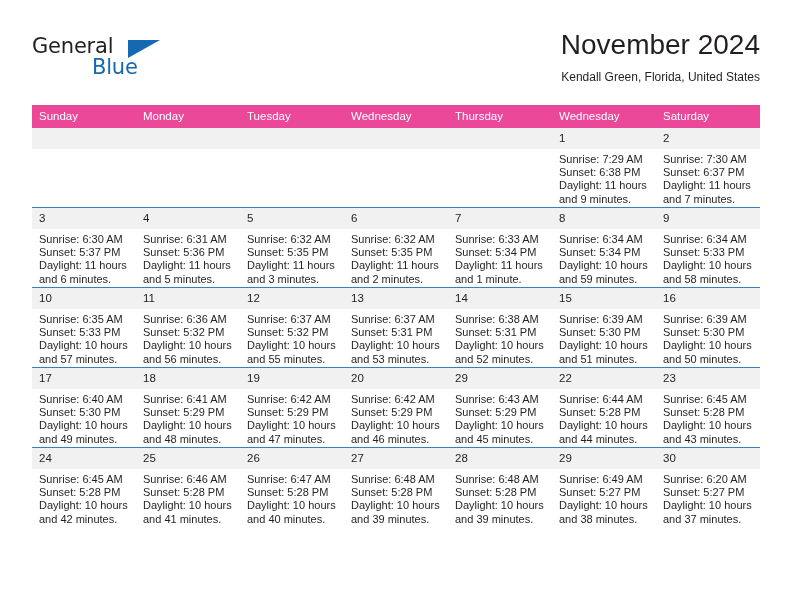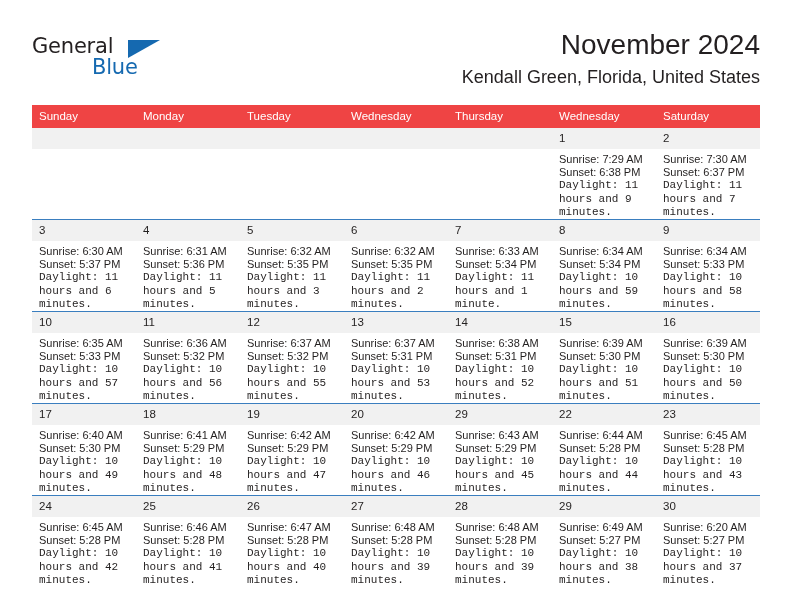--- a/index.html
+++ b/index.html
@@ -73,37 +73,37 @@
   .cal-title {
     font-size: 28px;
     font-weight: normal;
     color: #231f20;
     line-height: 34px;
     letter-spacing: 0px;
     white-space: nowrap;
   }
   .cal-subtitle {
     margin-top: 7px;
-    font-size: 18px;
+    font-size: 12px;
     color: #231f20;
     line-height: 17px;
     white-space: nowrap;
   }
 
   
   .calendar {
     position: absolute;
     left: 32px;
     top: 105px;
     width: 728px;
     border-collapse: collapse;
     table-layout: fixed;
   }
   .calendar th {
-    background: #ef4444;
+    background: #ec4899;
     color: #ffffff;
     font-size: 11.5px;
     font-weight: normal;
     text-align: left;
     padding: 5px 0 5px 7px;
     height: 10px;
     line-height: 13px;
   }
   .calendar td {
     vertical-align: top;
@@ -130,21 +130,20 @@
     padding: 4px 6px 0 7px;
     font-size: 11px;
     line-height: 13.2px;
     color: #221f1f;
   }
   .info div {
     white-space: nowrap;
   }
   .info .dl {
     white-space: normal;
-    font-family: Liberation Mono, monospace;
   }
 </style>
 </head>
 <body>
 
 <div class="page">
 
   <div class="header">
 
     <div class="brand">

